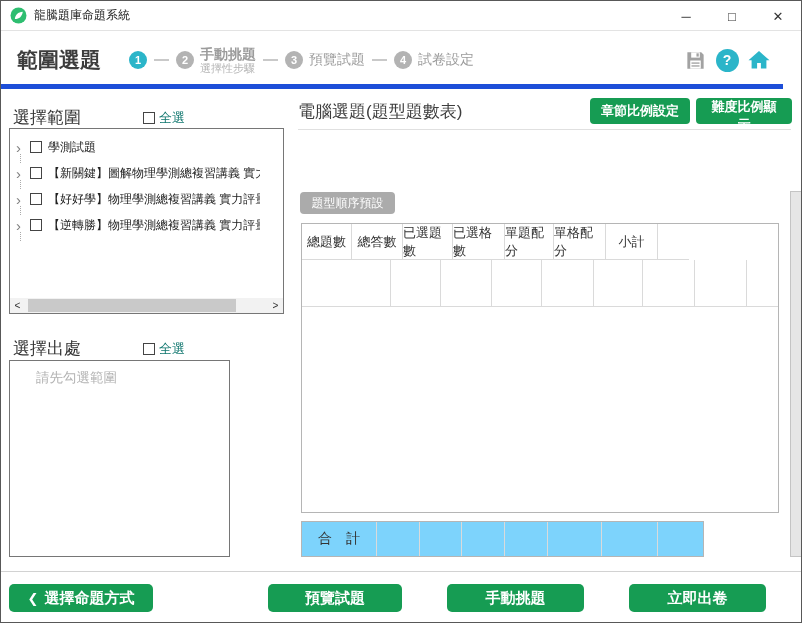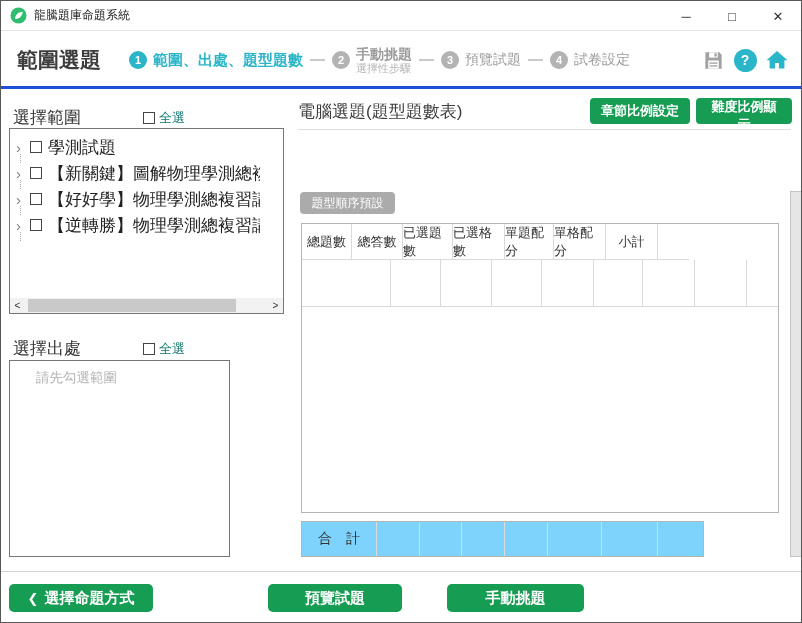--- a/index.html
+++ b/index.html
@@ -8,21 +8,21 @@
   .window { position:relative; width:802px; height:623px; background:#fff; border:1px solid #585858; overflow:hidden; }
 
   
   .titlebar { position:absolute; top:0; left:0; right:0; height:30px; background:#fff; border-bottom:1px solid #e3e3e3; display:flex; align-items:center; }
   .app-icon { width:17px; height:17px; margin-left:9px; display:inline-flex; }
   .app-title { font-size:12px; color:#222; margin-left:7px; }
   .win-controls { position:absolute; right:0; top:0; height:30px; display:flex; }
   .win-btn { width:46px; height:30px; border:0; background:transparent; font-size:13px; color:#333; cursor:pointer; display:flex; align-items:center; justify-content:center; font-family:inherit; }
 
   
-  .header { position:absolute; top:30px; left:0; right:0; height:58px; border-bottom:3px solid #1d4ed8; background:#fff; }
+  .header { position:absolute; top:30px; left:0; right:18px; height:58px; border-bottom:5px solid #1d4ed8; background:#fff; }
   .page-title { position:absolute; left:16px; top:0; height:58px; line-height:58px; font-size:21px; font-weight:bold; color:#3d3d3d; }
   .steps { position:absolute; left:128px; top:0; height:58px; display:flex; align-items:center; }
   .step { display:flex; align-items:center; }
   .step-circle { width:18px; height:18px; border-radius:50%; color:#fff; font-size:11px; font-weight:bold; display:flex; align-items:center; justify-content:center; flex:0 0 auto; }
   .step.active .step-circle { background:#2bb5c9; }
   .step.inactive .step-circle { background:#b3b3b3; }
   .step-label { margin-left:6px; font-size:15px; }
   .step.active .step-label { color:#2bb5c9; font-weight:bold; }
   .step.inactive .step-label { color:#9b9b9b; font-size:14px; }
   .step-label-wrap { margin-left:6px; display:flex; flex-direction:column; line-height:1.15; }
@@ -38,21 +38,21 @@
   .selall { position:absolute; display:flex; align-items:center; gap:4px; cursor:pointer; }
   .cb { width:12px; height:12px; border:1px solid #444; background:#fff; display:inline-block; flex:0 0 auto; }
   .selall .lbl { font-size:13px; color:#0f766e; }
 
   .tree-box { position:absolute; left:8px; top:127px; width:275px; height:186px; border:1px solid #767676; background:#fff; overflow:hidden; }
   .tree-rows { padding-top:5px; }
   .tree-row { height:26px; display:flex; align-items:center; padding-left:6px; cursor:pointer; position:relative; }
   .twig { width:14px; color:#7f7f7f; font-size:15px; line-height:1; position:relative; }
   .twig::after { content:""; position:absolute; left:4px; top:14px; height:9px; border-left:1px dotted #aaa; }
   .tree-row .cb { margin-right:6px; }
-  .tree-label { font-size:17px; color:#222; white-space:nowrap; overflow:hidden; width:212px; }
+  .tree-label { font-size:12px; color:#222; white-space:nowrap; overflow:hidden; width:212px; }
   .hscroll { position:absolute; left:0; right:0; bottom:0; height:15px; background:#f2f2f2; display:flex; align-items:center; }
   .hs-arrow { width:15px; height:15px; font-size:10px; color:#333; display:flex; align-items:center; justify-content:center; background:#f2f2f2; cursor:pointer; }
   .hs-thumb { position:absolute; left:18px; width:208px; top:1px; height:13px; background:#c9c9c9; cursor:pointer; }
   .hs-right { position:absolute; right:0; }
 
   .source-box { position:absolute; left:8px; top:359px; width:221px; height:197px; border:1px solid #767676; background:#fff;padding-left:16px; }
   .placeholder { padding:8px 10px; font-size:13.5px; color:#b3b3b3; }
 
   
   .main-title { position:absolute; left:297px; top:99px; font-size:17px; color:#3d3d3d; }
@@ -104,21 +104,20 @@
       <button class="win-btn">□</button>
       <button class="win-btn">✕</button>
     </div>
   </div>
 
   <div class="header">
     <span class="page-title">範圍選題</span>
     <div class="steps">
       <div class="step active">
         <span class="step-circle">1</span>
-        <span class="step-label">範圍、出處、題型題數</span>
       </div>
       <div class="step-dash"></div>
       <div class="step inactive">
         <span class="step-circle">2</span>
         <span class="step-label-wrap">
           <span class="main">手動挑題</span>
           <span class="sub">選擇性步驟</span>
         </span>
       </div>
       <div class="step-dash"></div>
@@ -247,14 +246,15 @@
     </div>
   </div>
 
   <div class="bottom-sep"></div>
   <button class="bbtn btn-back">
     <span class="chev">❮</span>
     <span>選擇命題方式</span>
   </button>
   <button class="bbtn btn-preview">預覽試題</button>
   <button class="bbtn btn-manual">手動挑題</button>
+  <button class="bbtn btn-generate">立即出卷</button>
 
 </div>
 
 </body></html>

